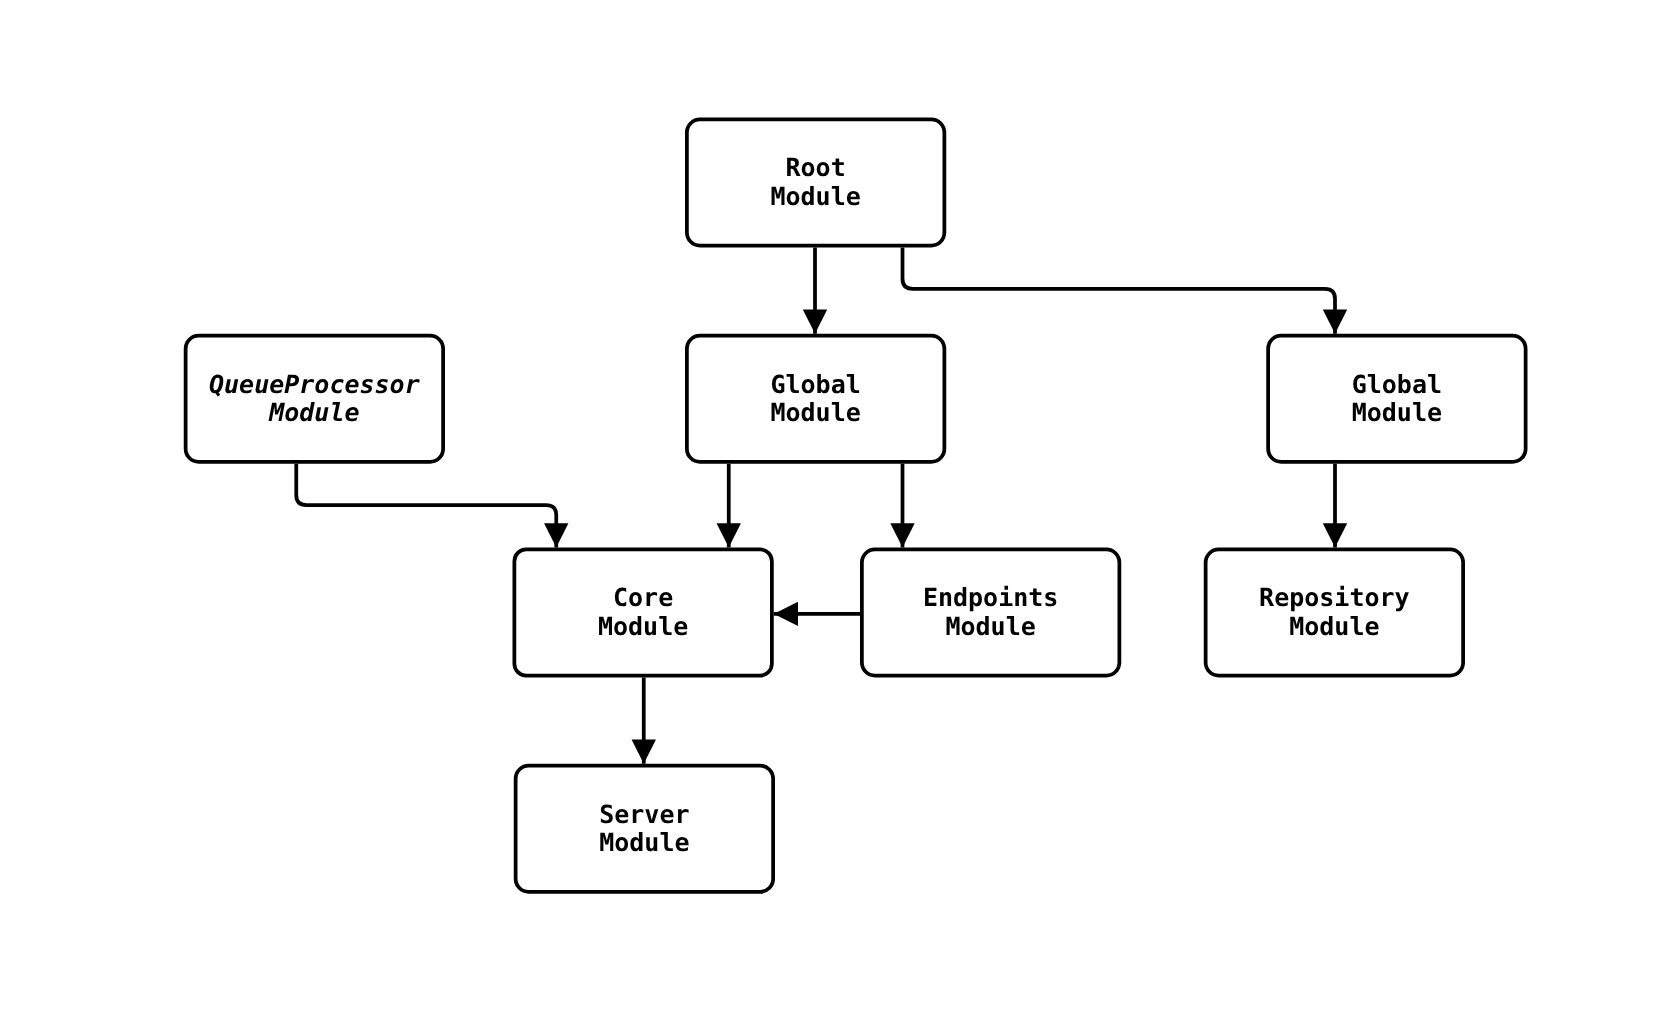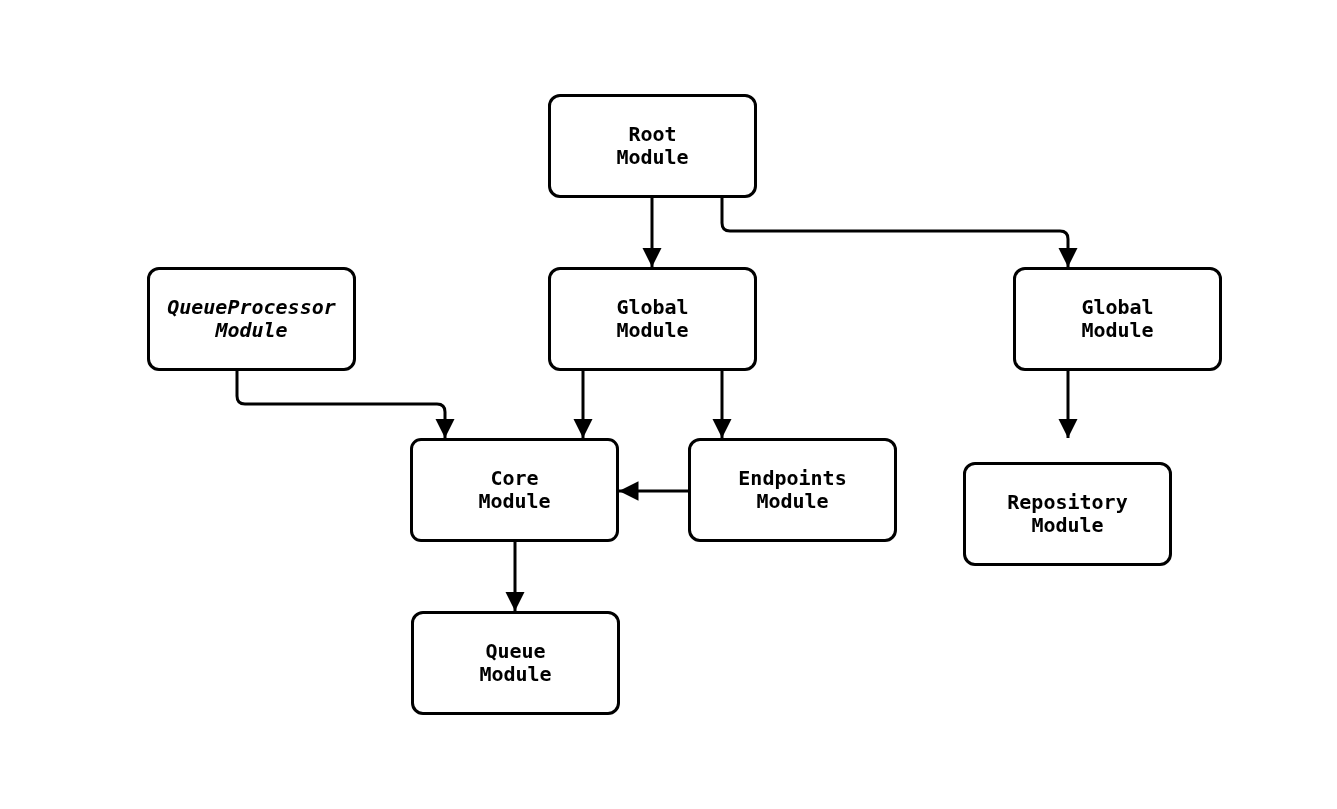--- a/index.html
+++ b/index.html
@@ -48,21 +48,21 @@
   .node .line {
     display: block;
     white-space: nowrap;
   }
   #node-root           { left: 548px; top: 94px;  }
   #node-queueprocessor { left: 147px; top: 267px; font-style: italic; }
   #node-server         { left: 548px; top: 267px; }
   #node-global         { left: 1013px; top: 267px; }
   #node-core           { left: 410px; top: 438px; border-radius: 11px; }
   #node-endpoints      { left: 688px; top: 438px; }
-  #node-repository     { left: 963px; top: 462px; }
+  #node-repository     { left: 963px; top: 438px; }
   #node-queue          { left: 411px; top: 611px; }
 </style>
 </head>
 <body>
 
 <div class="canvas">
 
   <svg class="edges-layer" width="1337" height="809" viewBox="0 0 1337 809" xmlns="http://www.w3.org/2000/svg">
     <defs>
       <marker id="arrowhead" viewBox="0 0 10 10" refX="10" refY="5" markerWidth="6.5" markerHeight="8" orient="auto" markerUnits="strokeWidth">
@@ -108,17 +108,17 @@
     <span class="line">Endpoints</span>
     <span class="line">Module</span>
   </div>
 
   <div class="node" id="node-repository">
     <span class="line">Repository</span>
     <span class="line">Module</span>
   </div>
 
   <div class="node" id="node-queue">
-    <span class="line">Queue</span>
+    <span class="line">Server</span>
     <span class="line">Module</span>
   </div>
 
 </div>
 
 </body></html>

